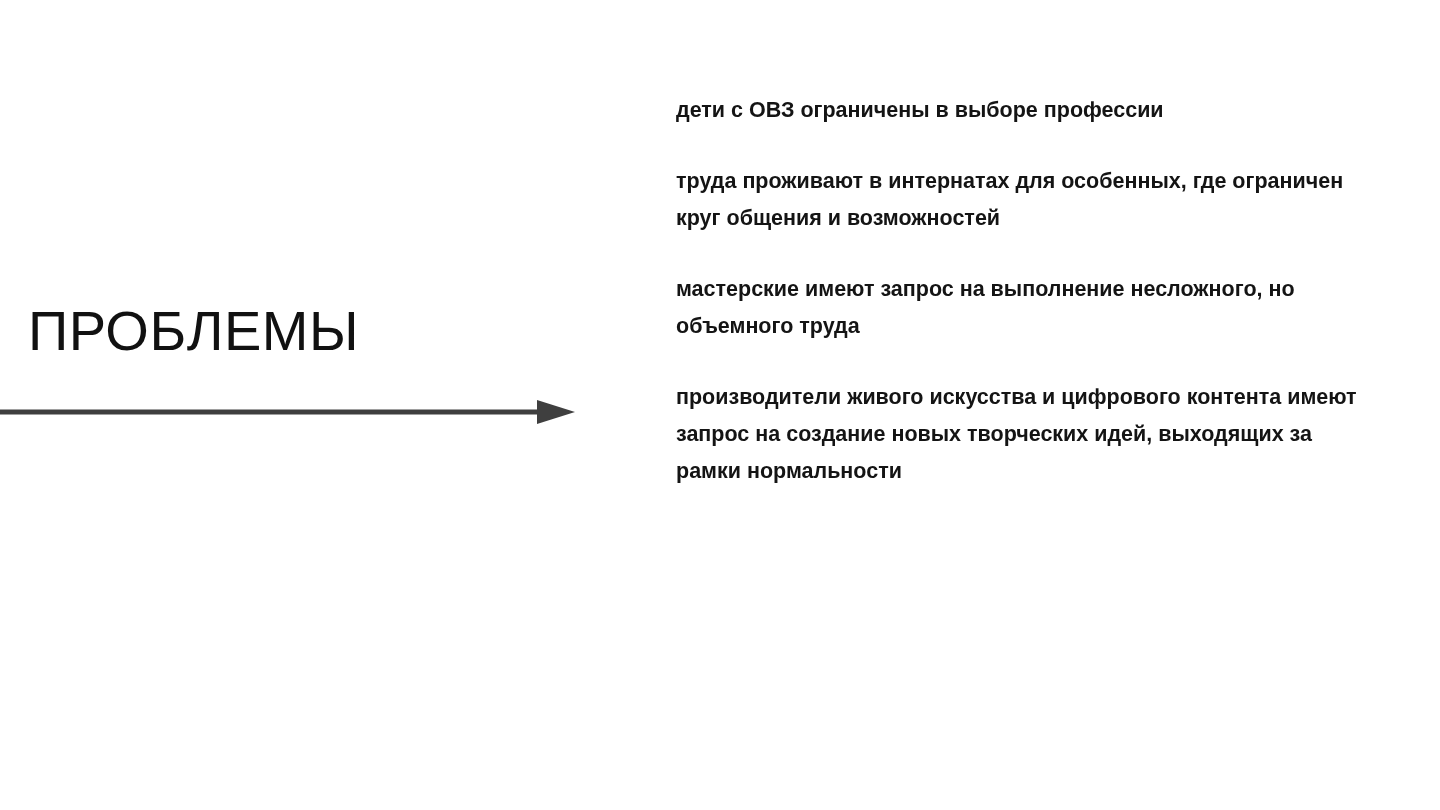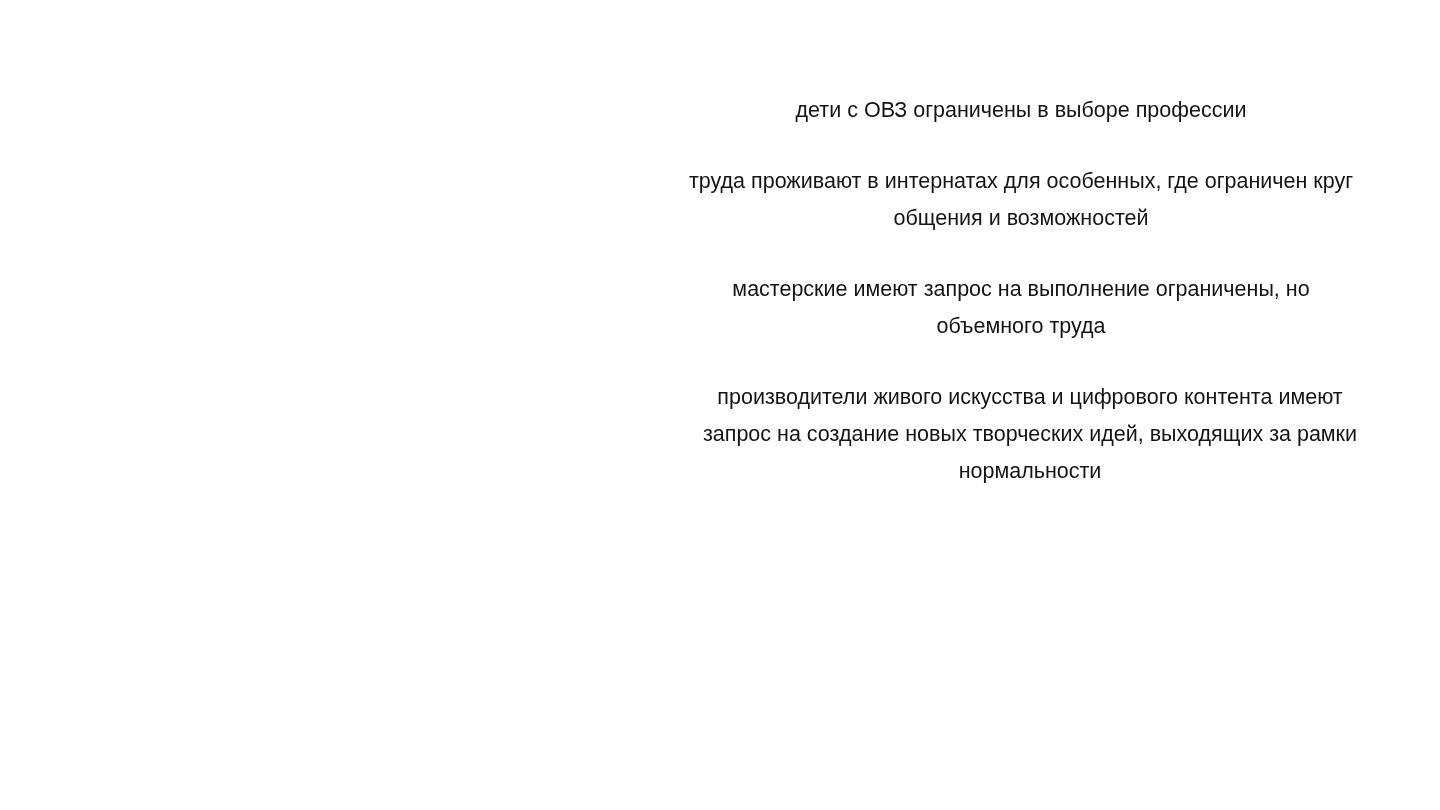--- a/index.html
+++ b/index.html
@@ -52,36 +52,44 @@
   
   .points {
     position: absolute;
     left: 676px;
     top: 92px;
     width: 690px;
   }
   .point {
     font-size: 21.5px;
     line-height: 1.72;
-    font-weight: 400;
+    font-weight: 700;
     color: #141414;
     margin: 0 0 34px 0;
-    text-align: center;
   }
   .point:last-child {
     margin-bottom: 0;
-    margin-left: 18px;
   }
 </style>
 </head>
 <body>
 
 <div class="slide">
 
+  <div class="title-block">
+    <h1 class="slide-title">ПРОБЛЕМЫ</h1>
+
+    <div class="arrow-wrap">
+      <svg width="580" height="32" viewBox="0 0 580 32" xmlns="http://www.w3.org/2000/svg">
+        <line x1="0" y1="16" x2="540" y2="16" stroke="#3f3f3f" stroke-width="5"></line>
+        <polygon points="537,4 575,16 537,28" fill="#3f3f3f"></polygon>
+      </svg>
+    </div>
+  </div>
 
   <div class="points">
     <p class="point">дети с ОВЗ ограничены в выборе профессии</p>
     <p class="point">труда проживают в интернатах для особенных, где ограничен круг общения и возможностей</p>
-    <p class="point">мастерские имеют запрос на выполнение ограничены, но объемного труда</p>
+    <p class="point">мастерские имеют запрос на выполнение несложного, но объемного труда</p>
     <p class="point">производители живого искусства и цифрового контента имеют запрос на создание новых творческих идей, выходящих за рамки нормальности</p>
   </div>
 
 </div>
 
 </body></html>

